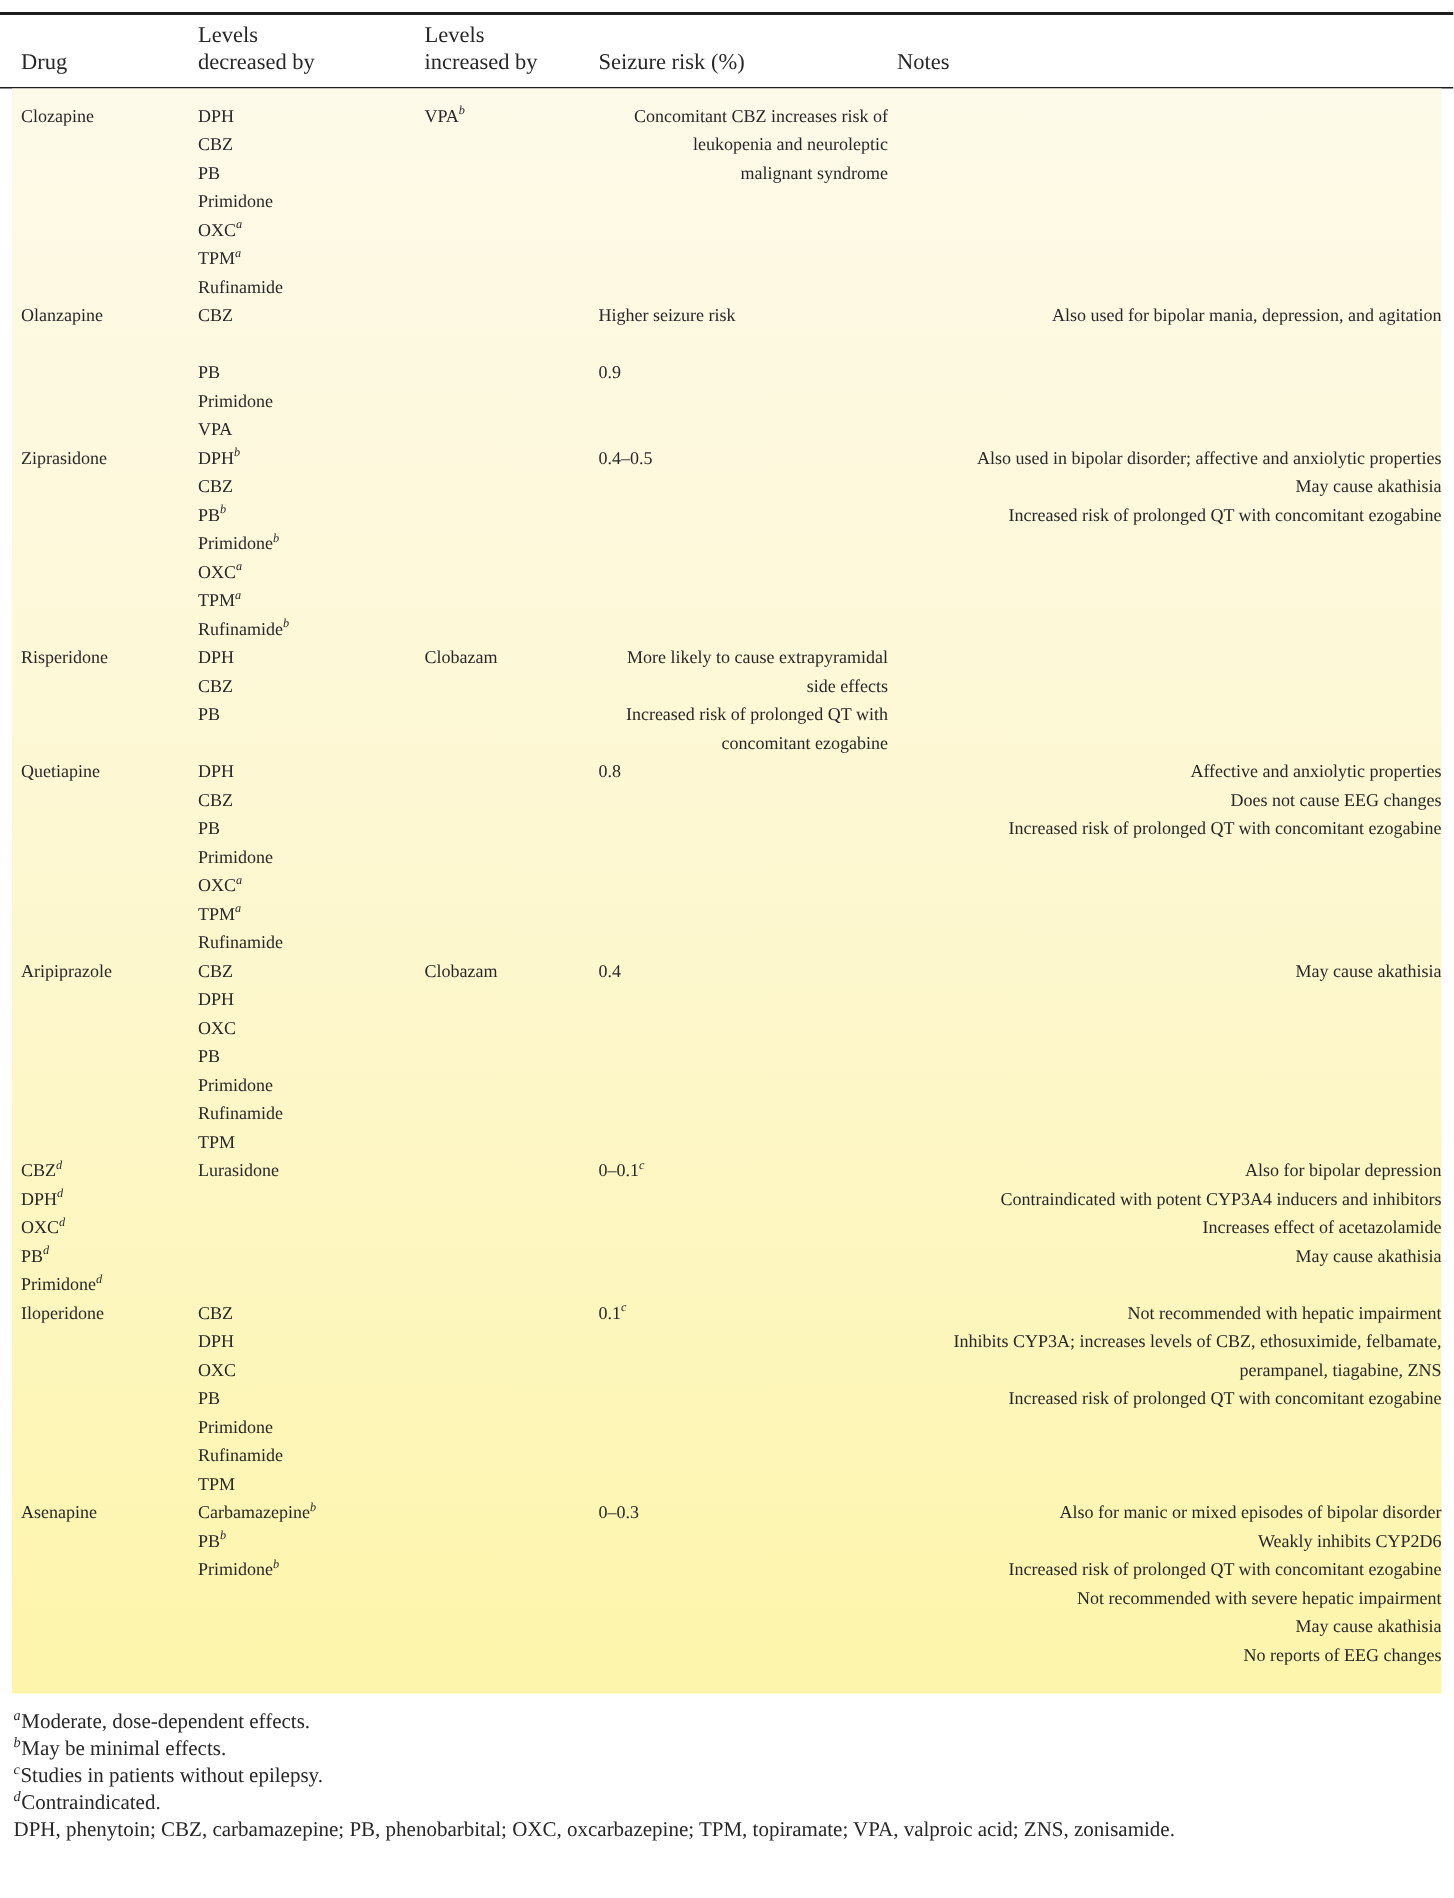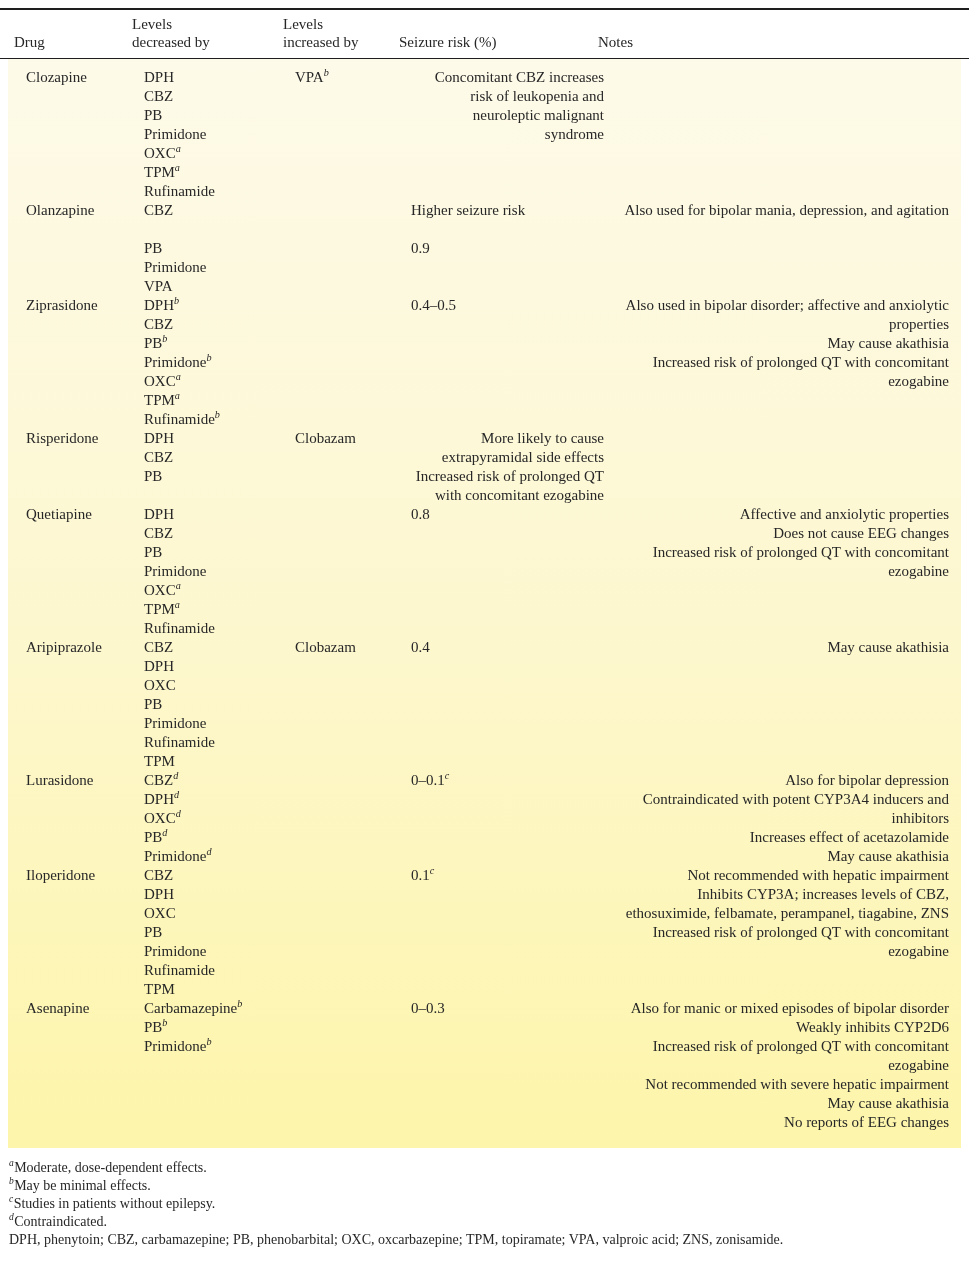--- a/index.html
+++ b/index.html
@@ -12,22 +12,22 @@
   .thead{
     display:grid;grid-template-columns:118px 151px 116px 199px 1fr;
     align-items:end;padding:5px 8px 7px;border-bottom:1.5px solid #1e1e1e;
     font-size:15px;line-height:18px;
   }
   .hcell{padding-left:6px;}
   .hline{white-space:nowrap;}
   .tbody{
     margin:0 8px;
     background:linear-gradient(180deg,#fdfae9 0%,#fdf7cd 55%,#fdf5aa 100%);
-    padding:9px 12px 16px;
-    font-size:15px;line-height:19px;
+    padding:9px 0 16px;
+    font-size:12px;line-height:19px;
   }
   .row{display:grid;grid-template-columns:118px 151px 116px 199px 1fr;}
   .cell{padding-left:6px;}
   .ln{margin:0;padding-left:14px;text-indent:-14px;}
   .cell-seizure-risk .ln{max-width:180px;}
   .cell-notes .ln{max-width:352px;text-align:right;}
   sup{font-style:italic;font-size:0.68em;line-height:0;vertical-align:super;letter-spacing:0.4px;}
   .footnotes{margin:11px 8px 0 9px;font-size:14px;line-height:18px;}
   .fn{margin:0;}
 </style>
@@ -177,29 +177,29 @@
             <p class="ln">Clobazam</p>
           </div>
           <div class="cell cell-seizure-risk">
             <p class="ln">0.4</p>
           </div>
           <div class="cell cell-notes">
             <p class="ln">May cause akathisia</p>
           </div>
         </div>
         <div class="row">
-          <div class="cell cell-drug">
-            <p class="ln">Lurasidone</p>
-          </div>
           <div class="cell cell-levels-decreased">
             <p class="ln">CBZ<sup>d</sup></p>
             <p class="ln">DPH<sup>d</sup></p>
             <p class="ln">OXC<sup>d</sup></p>
             <p class="ln">PB<sup>d</sup></p>
             <p class="ln">Primidone<sup>d</sup></p>
+          </div>
+          <div class="cell cell-drug">
+            <p class="ln">Lurasidone</p>
           </div>
           <div class="cell cell-levels-increased"></div>
           <div class="cell cell-seizure-risk">
             <p class="ln">0–0.1<sup>c</sup></p>
           </div>
           <div class="cell cell-notes">
             <p class="ln">Also for bipolar depression</p>
             <p class="ln">Contraindicated with potent CYP3A4 inducers and inhibitors</p>
             <p class="ln">Increases effect of acetazolamide</p>
             <p class="ln">May cause akathisia</p>

